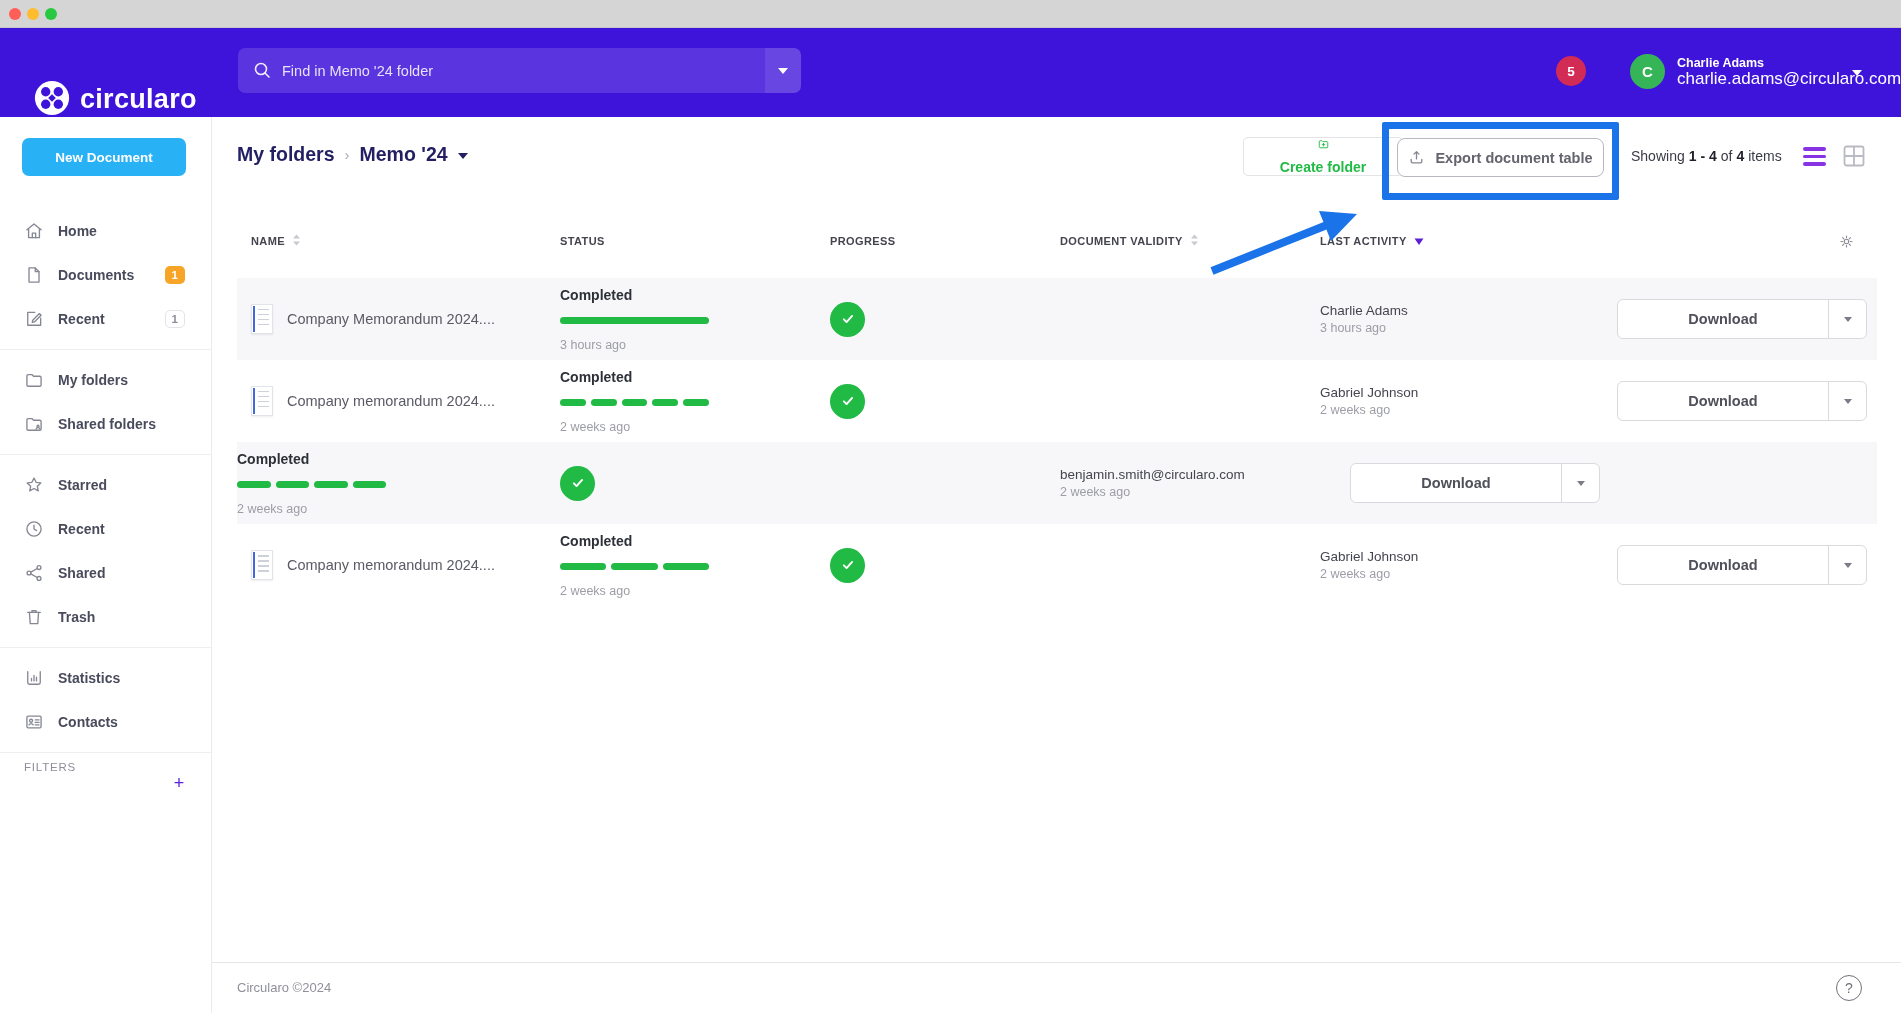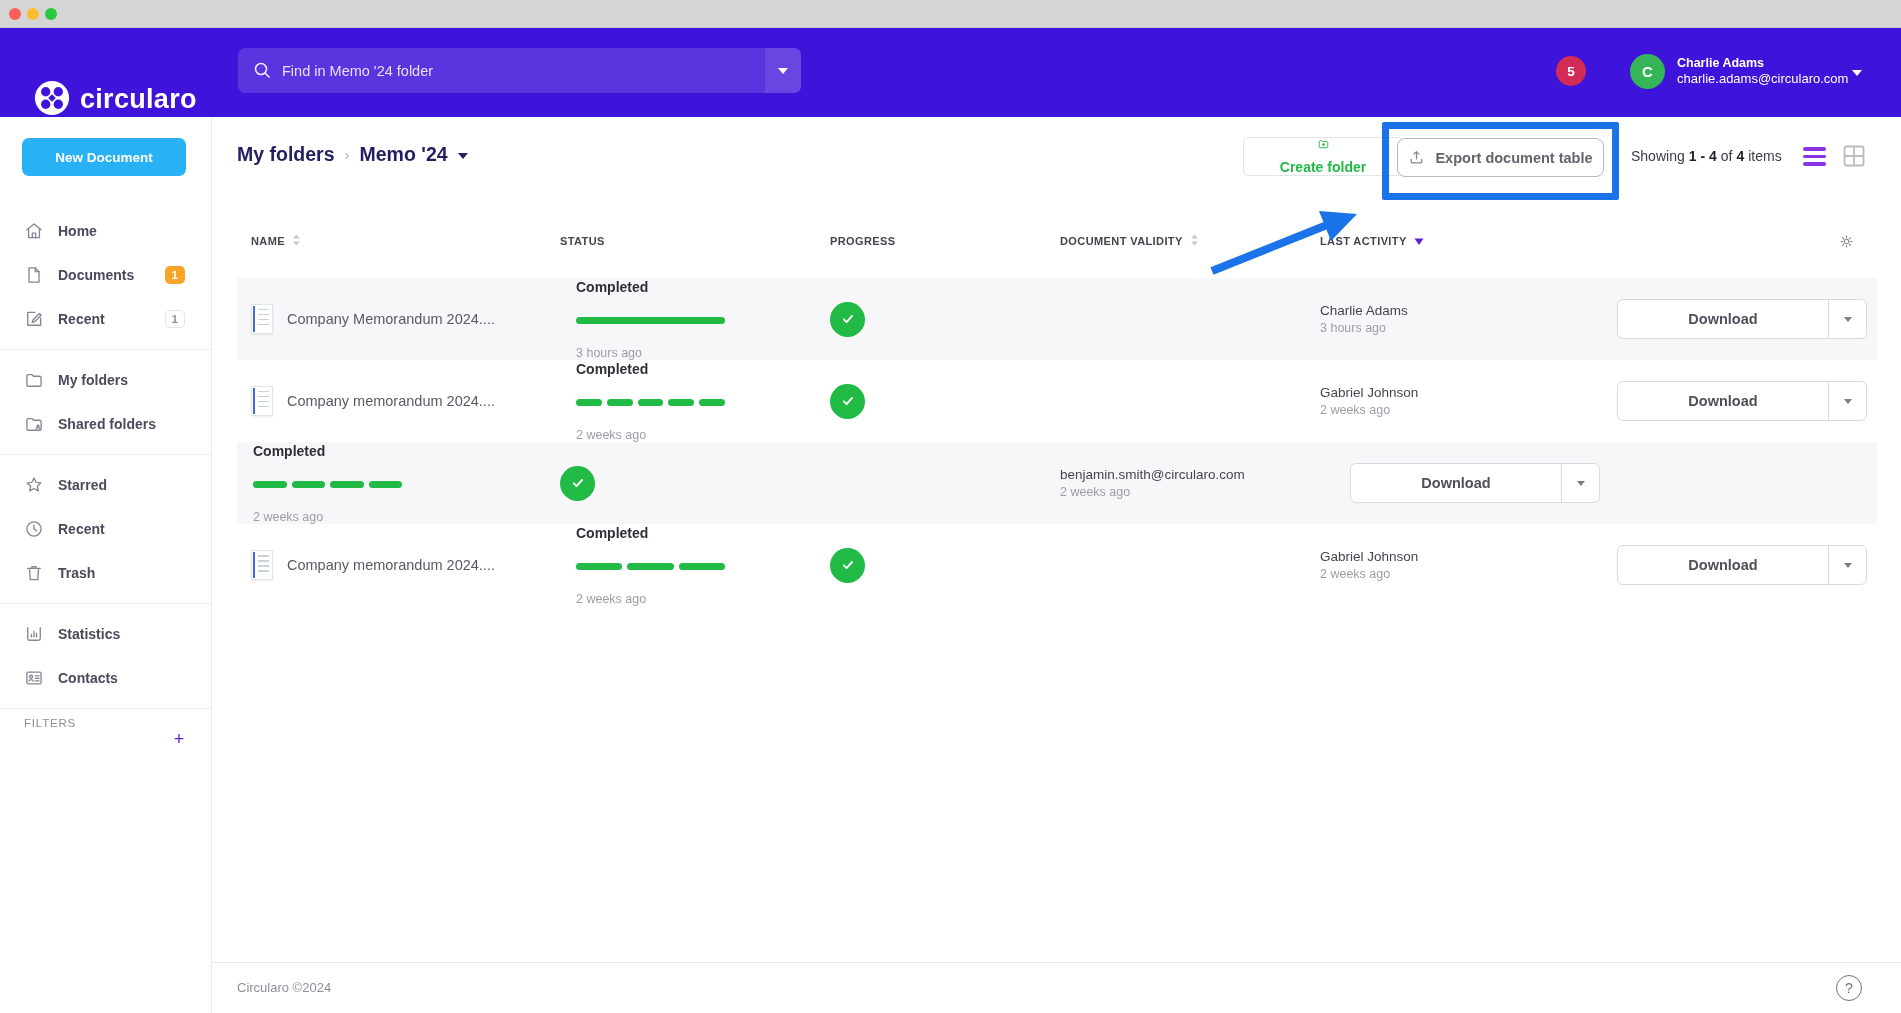--- a/index.html
+++ b/index.html
@@ -20,21 +20,21 @@
   .search { position:absolute; left:238px; top:20px; width:563px; height:45px; background:rgba(255,255,255,.14); border-radius:7px; }
   .search input { position:absolute; inset:0; background:transparent; border:none; outline:none; color:#fff; padding:0 44px; font-size:14.5px; font-family:inherit; }
   .search input::placeholder { color:rgba(255,255,255,.85); }
   .mag { position:absolute; left:14px; top:12px; width:20px; height:20px; }
   .search-dd { position:absolute; right:0; top:0; width:36px; height:45px; background:rgba(255,255,255,.09); border-radius:0 7px 7px 0; display:flex; align-items:center; justify-content:center; cursor:pointer; }
   .tri { width:0; height:0; border-left:5px solid transparent; border-right:5px solid transparent; border-top:6px solid #fff; }
   .notif { position:absolute; left:1556px; top:28px; width:30px; height:30px; border-radius:50%; background:#d22b55; color:#fff; font-size:13.5px; font-weight:bold; display:flex; align-items:center; justify-content:center; cursor:pointer; }
   .avatar { position:absolute; left:1630px; top:26px; width:35px; height:35px; border-radius:50%; background:#35b558; color:#fff; font-weight:bold; font-size:15px; display:flex; align-items:center; justify-content:center; }
   .user-block { position:absolute; left:1677px; top:28px; color:#fff; cursor:pointer; }
   .user-name { font-size:12.5px; line-height:15px; font-weight:bold; }
-  .user-email { font-size:13px; line-height:15px; }
+  .user-email { font-size:17px; line-height:15px; }
   .user-caret { position:absolute; left:1852px; top:42px; }
 
   
   .sidebar { position:absolute; left:0; top:117px; width:212px; bottom:0; background:#fff; border-right:1px solid #eaeaef; }
   .new-doc { position:absolute; left:22px; top:21px; width:164px; height:38px; background:#29b1f5; border:none; border-radius:7px; color:#fff; font-weight:bold; font-size:13.5px; font-family:inherit; cursor:pointer; }
   .nav { position:absolute; top:92px; left:0; right:0; }
   .nav-item { height:44px; display:flex; align-items:center; padding:0 26px 0 24px; color:#494b5c; font-size:14px; font-weight:600; cursor:pointer; }
   .nicon { width:20px; height:20px; color:#858792; margin-right:14px; flex:none; display:flex; }
   .nicon svg { width:20px; height:20px; }
   .badge { margin-left:auto; font-size:11.5px; font-weight:bold; border-radius:5px; padding:3px 7px; }
@@ -70,21 +70,21 @@
   .th:first-child { padding-left:14px; }
   .th-gear { justify-content:flex-end; padding-right:22px; color:#8b8c95; }
   .row { height:82px; }
   .row.alt { background:#f7f7f9; }
   .cell-name { display:flex; align-items:center; padding-left:14px; gap:14px; }
   .thumb { width:22px; height:30px; background:#fff; border:1px solid #e3e4e9; position:relative; flex:none; box-shadow:0 1px 2px rgba(0,0,0,.07); }
   .thumb::before { content:""; position:absolute; left:1px; top:1px; bottom:1px; width:2px; background:#3f6ad8; }
   .thumb-lines { position:absolute; left:6px; right:3px; top:4px; bottom:4px; background:repeating-linear-gradient(to bottom,#cdd1d9 0 1.5px, transparent 1.5px 5px); }
   .pdf { width:30px; height:30px; border-radius:50%; border:1px solid #e1e2e7; background:#fff; color:#6f707a; font-size:8.5px; font-weight:bold; letter-spacing:.3px; display:flex; align-items:center; justify-content:center; flex:none; }
   .name-text { font-size:14.5px; color:#595a64; }
-  .cell-status { display:flex; flex-direction:column; gap:22px;margin-left:16px; }
+  .cell-status { display:flex; flex-direction:column; gap:14px; }
   .status-title { font-size:14px; font-weight:bold; color:#2e3039; }
   .pbar { width:149px; height:7px; display:flex; gap:5px; }
   .pbar i { flex:1; background:#21ba45; border-radius:4px; }
   .status-time, .act-time { font-size:12.5px; color:#9c9da6; }
   .check { width:35px; height:35px; border-radius:50%; background:#21ba45; display:flex; align-items:center; justify-content:center; }
   .cell-activity { display:flex; flex-direction:column; gap:3px; }
   .act-by { font-size:13.5px; color:#44454f; }
   .cell-actions { display:flex; justify-content:flex-end; padding-right:10px; }
   .dl { width:250px; height:40px; background:#fff; border:1px solid #d9dade; border-radius:6px; display:flex; align-items:stretch; cursor:pointer; }
   .dl-label { flex:1; display:flex; align-items:center; justify-content:center; font-size:14.5px; font-weight:600; color:#4f505a; }
@@ -204,20 +204,31 @@
             <svg viewBox="0 0 24 24" fill="none" stroke="currentColor" stroke-width="1.6" stroke-linecap="round" stroke-linejoin="round">
               <circle cx="12" cy="12" r="8.5"></circle>
               <path d="M12 7.5V12l3 2"></path>
             </svg>
           </span>
           <span>Recent</span>
         </div>
         <div class="nav-item">
           <span class="nicon">
             <svg viewBox="0 0 24 24" fill="none" stroke="currentColor" stroke-width="1.6" stroke-linecap="round" stroke-linejoin="round">
+              <circle cx="18" cy="5.5" r="2.3"></circle>
+              <circle cx="6" cy="12" r="2.3"></circle>
+              <circle cx="18" cy="18.5" r="2.3"></circle>
+              <path d="M8.1 10.9l7.8-4.3M8.1 13.1l7.8 4.3"></path>
+            </svg>
+          </span>
+          <span>Shared</span>
+        </div>
+        <div class="nav-item">
+          <span class="nicon">
+            <svg viewBox="0 0 24 24" fill="none" stroke="currentColor" stroke-width="1.6" stroke-linecap="round" stroke-linejoin="round">
               <path d="M4.5 6.5h15"></path>
               <path d="M9.5 6.5v-2h5v2"></path>
               <path d="M6.5 6.5l1 13.5h9l1-13.5"></path>
             </svg>
           </span>
           <span>Trash</span>
         </div>
         <div class="nav-divider"></div>
         <div class="nav-item">
           <span class="nicon">

